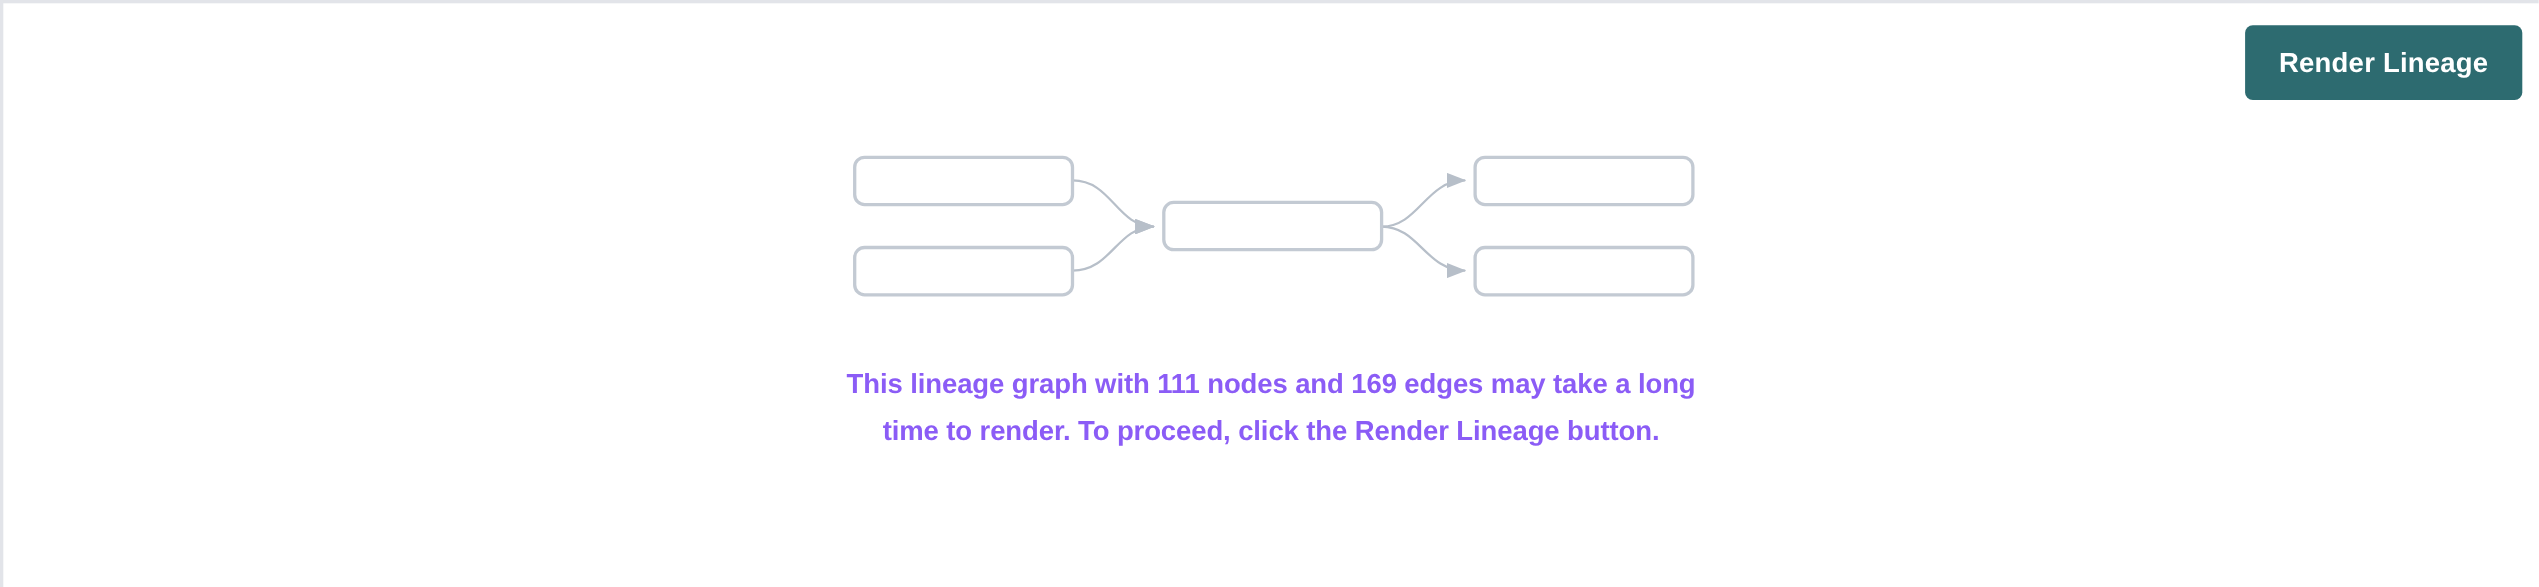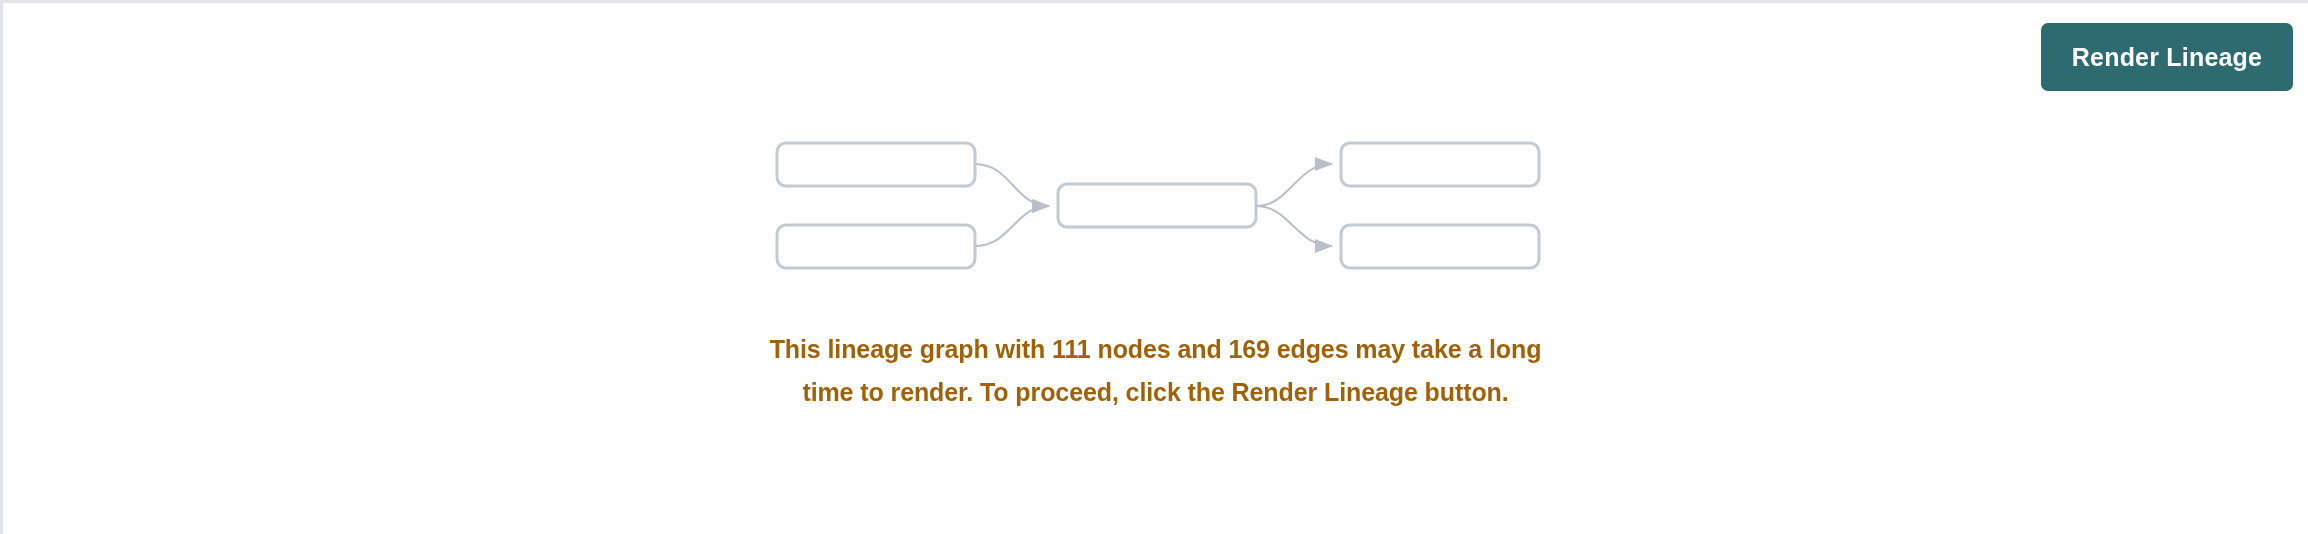--- a/index.html
+++ b/index.html
@@ -65,21 +65,21 @@
     stroke: #b7bfc9;
     stroke-width: 2;
   }
   #message {
     position: absolute;
     left: 50%;
     transform: translateX(-50%);
     top: 325px;
     width: 800px;
     text-align: center;
-    color: #a16207;
+    color: #8b5cf6;
     font-family: "Liberation Sans", sans-serif;
     font-size: 25px;
     font-weight: bold;
     line-height: 43px;
     letter-spacing: -0.1px;
   }
 </style>
 </head>
 <body>
 

